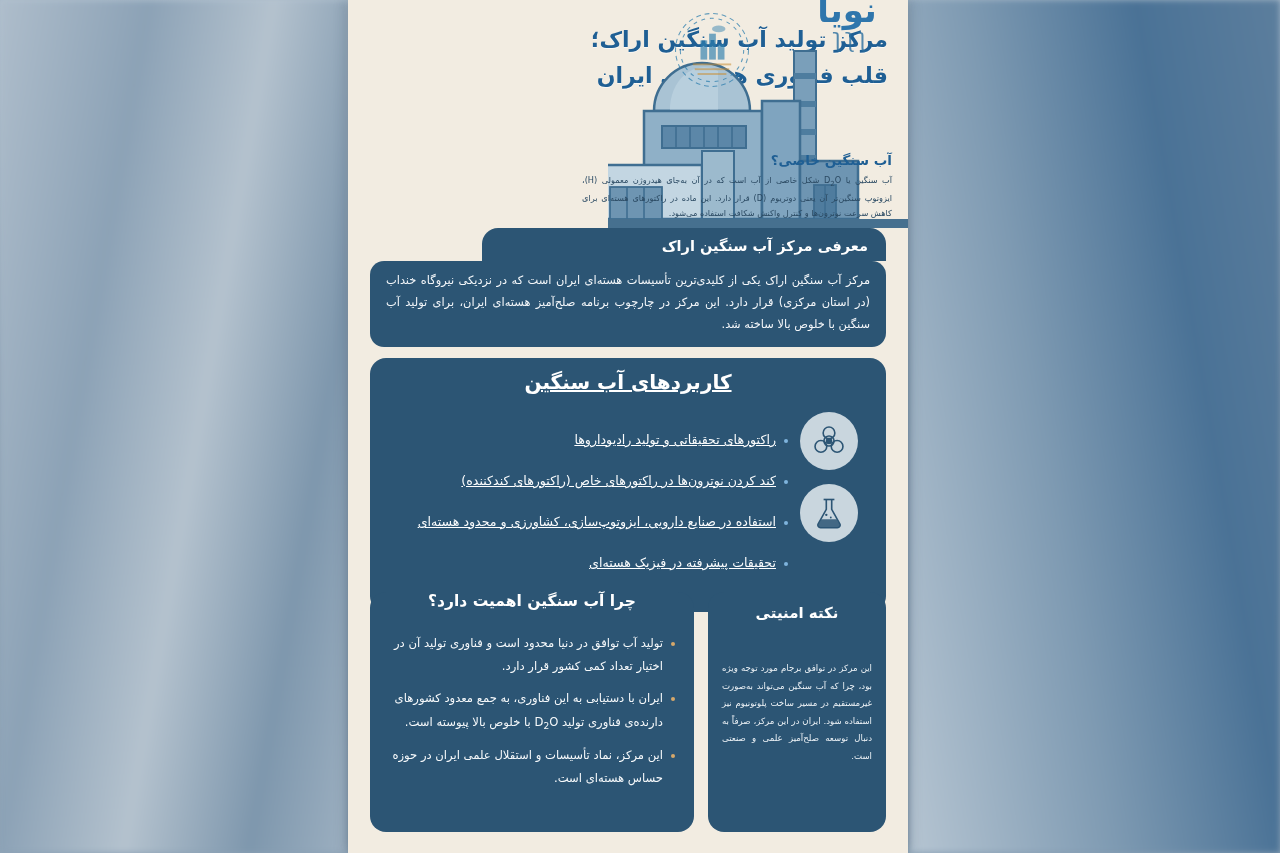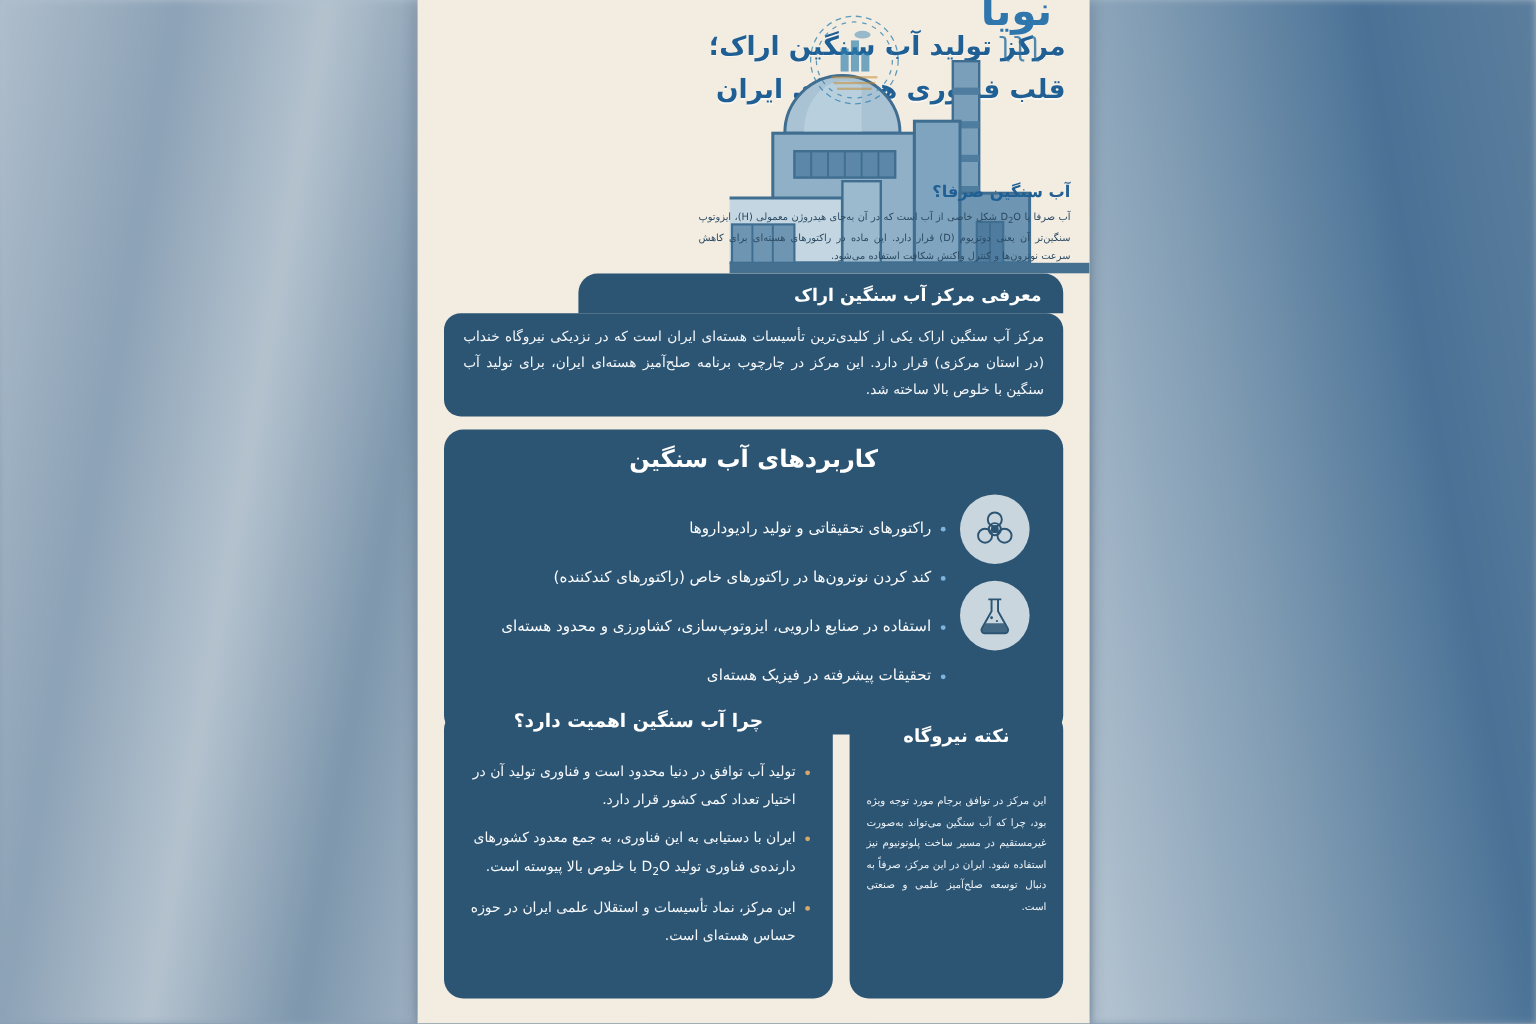--- a/index.html
+++ b/index.html
@@ -183,20 +183,21 @@
   }
 
   
   .apps {
     position: absolute;
     top: 358px;
     right: 22px;
     left: 22px;
     height: 254px;
     padding: 12px 18px 14px;
+    text-decoration: underline;
   }
   .apps-title {
     text-align: center;
     font-size: 20px;
     font-weight: bold;
     margin-bottom: 16px;
     letter-spacing: -.2px;
   }
   .apps-row { display: flex; align-items: flex-start; }
   .apps-icons {
@@ -370,22 +371,22 @@
       <div class="brand-word">نویا</div>
       <div class="brand-waves">ʃʃʃ</div>
     </div>
 
     <div class="header-title">
       <span class="ln">مرکز تولید آب سنگین اراک؛</span>
       <span class="ln">قلب فناوری هسته‌ای ایران</span>
     </div>
 
     <div class="whatis">
-      <div class="whatis-title">آب سنگین صرفا؟</div>
-      <div class="whatis-body"><span>آب صرفا یا D</span><sub>2</sub><span>O شکل خاصی از آب است که در آن به‌جای هیدروژن معمولی (H)، ایزوتوپ سنگین‌تر آن یعنی دوتریوم (D) قرار دارد. این ماده در راکتورهای هسته‌ای برای کاهش سرعت نوترون‌ها و کنترل واکنش شکافت استفاده می‌شود.</span></div>
+      <div class="whatis-title">آب سنگین خاصی؟</div>
+      <div class="whatis-body"><span>آب سنگین یا D</span><sub>2</sub><span>O شکل خاصی از آب است که در آن به‌جای هیدروژن معمولی (H)، ایزوتوپ سنگین‌تر آن یعنی دوتریوم (D) قرار دارد. این ماده در راکتورهای هسته‌ای برای کاهش سرعت نوترون‌ها و کنترل واکنش شکافت استفاده می‌شود.</span></div>
     </div>
   </div>
 
   <div class="intro-wrap">
     <div class="intro-tab">
       <span class="intro-tab-title">معرفی مرکز آب سنگین اراک</span>
     </div>
     <div class="intro-body">مرکز آب سنگین اراک یکی از کلیدی‌ترین تأسیسات هسته‌ای ایران است که در نزدیکی نیروگاه خنداب (در استان مرکزی) قرار دارد. این مرکز در چارچوب برنامه صلح‌آمیز هسته‌ای ایران، برای تولید آب سنگین با خلوص بالا ساخته شد.</div>
   </div>
 
@@ -417,21 +418,21 @@
         <li>کند کردن نوترون‌ها در راکتورهای خاص (راکتورهای کندکننده)</li>
         <li>استفاده در صنایع دارویی، ایزوتوپ‌سازی، کشاورزی و محدود هسته‌ای</li>
         <li>تحقیقات پیشرفته در فیزیک هسته‌ای</li>
       </ul>
     </div>
   </div>
 
   <div class="bottom">
 
     <div class="panel note">
-      <div class="note-title">نکته نیروگاه</div>
+      <div class="note-title">نکته امنیتی</div>
       <div class="note-body">این مرکز در توافق برجام مورد توجه ویژه بود، چرا که آب سنگین می‌تواند به‌صورت غیرمستقیم در مسیر ساخت پلوتونیوم نیز استفاده شود. ایران در این مرکز، صرفاً به دنبال توسعه صلح‌آمیز علمی و صنعتی است.</div>
     </div>
 
     <div class="panel why">
       <div class="why-title">چرا آب سنگین اهمیت دارد؟</div>
       <ul class="why-list">
         <li><span>تولید آب توافق در دنیا محدود است و فناوری تولید آن در اختیار تعداد کمی کشور قرار دارد.</span></li>
         <li><span>ایران با دستیابی به این فناوری، به جمع معدود کشورهای دارنده‌ی فناوری تولید D</span><sub>2</sub><span>O با خلوص بالا پیوسته است.</span></li>
         <li><span>این مرکز، نماد تأسیسات و استقلال علمی ایران در حوزه حساس هسته‌ای است.</span></li>
       </ul>

